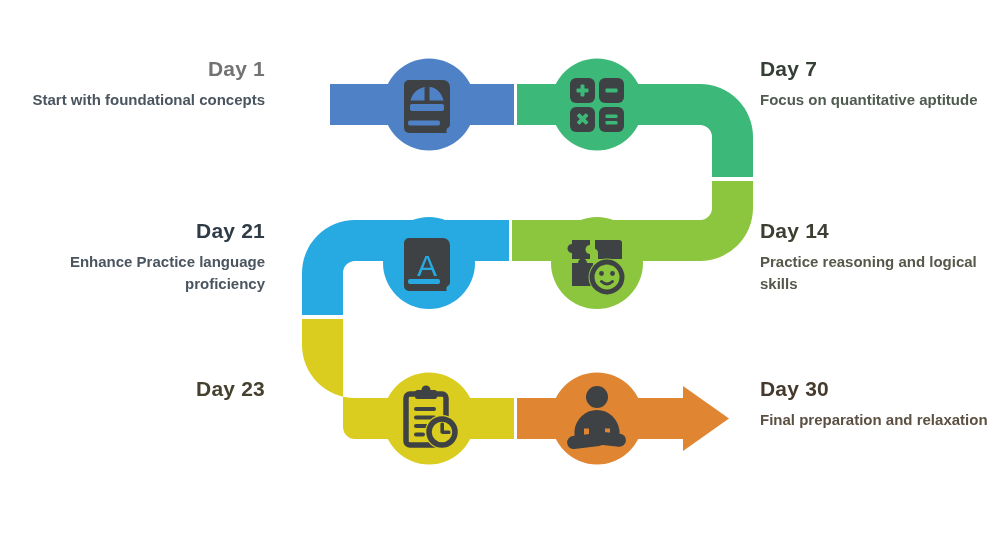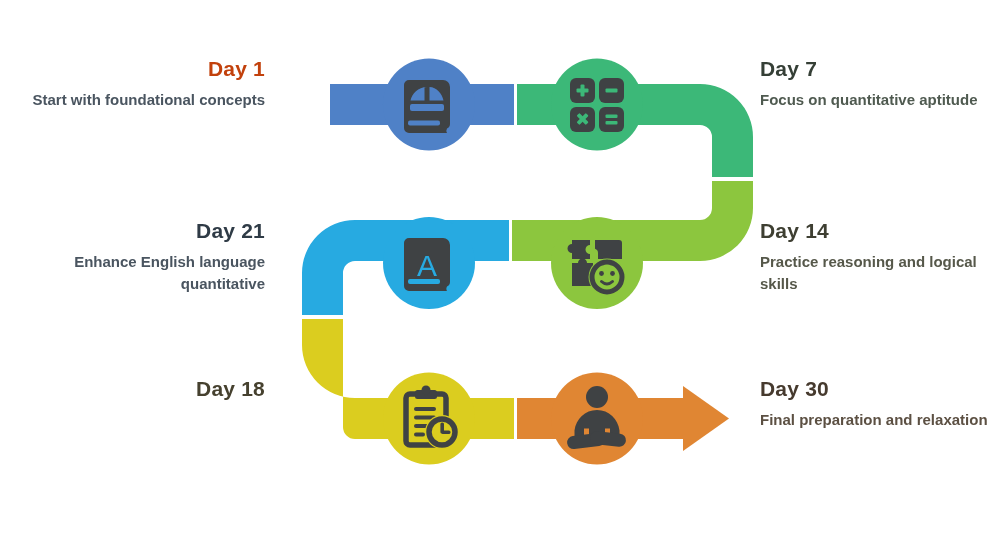--- a/index.html
+++ b/index.html
@@ -41,21 +41,21 @@
     margin: 0 0 9px 0;
     line-height: 1.1;
   }
   .day-desc {
     font-size: 15px;
     font-weight: bold;
     line-height: 1.45;
     margin: 0;
   }
   
-  .tint-r1 .day-title { color: #c2410c; }
+  .tint-r1 .day-title { color: #737373; }
   .tint-r1 .day-desc  { color: #4a5560; }
   .tint-r2 .day-title { color: #2f3b46; }
   .tint-r2 .day-desc  { color: #4a5560; }
   .tint-g1 .day-title { color: #353f36; }
   .tint-g1 .day-desc  { color: #4f5a50; }
   .tint-g2 .day-title { color: #3e3f32; }
   .tint-g2 .day-desc  { color: #56584a; }
   .tint-y  .day-title { color: #46412f; }
   .tint-y  .day-desc  { color: #5c5746; }
   .tint-o  .day-title { color: #463a2e; }
@@ -314,25 +314,25 @@
     <div class="day-desc">Focus on quantitative aptitude</div>
   </div>
 
   <div class="label-block label-right tint-g2" style="left:760px; top:219px;">
     <div class="day-title">Day 14</div>
     <div class="day-desc">Practice reasoning and logical skills</div>
   </div>
 
   <div class="label-block label-left tint-r2" style="left:15px; top:219px;text-align:right;">
     <div class="day-title">Day 21</div>
-    <div class="day-desc">Enhance English language quantitative</div>
+    <div class="day-desc">Enhance Practice language proficiency</div>
   </div>
 
   <div class="label-block label-left tint-y" style="left:15px; top:377px;">
-    <div class="day-title">Day 18</div>
+    <div class="day-title">Day 23</div>
   </div>
 
   <div class="label-block label-right tint-o" style="left:760px; top:377px;">
     <div class="day-title">Day 30</div>
     <div class="day-desc">Final preparation and relaxation</div>
   </div>
 
 </div>
 
 </body></html>

